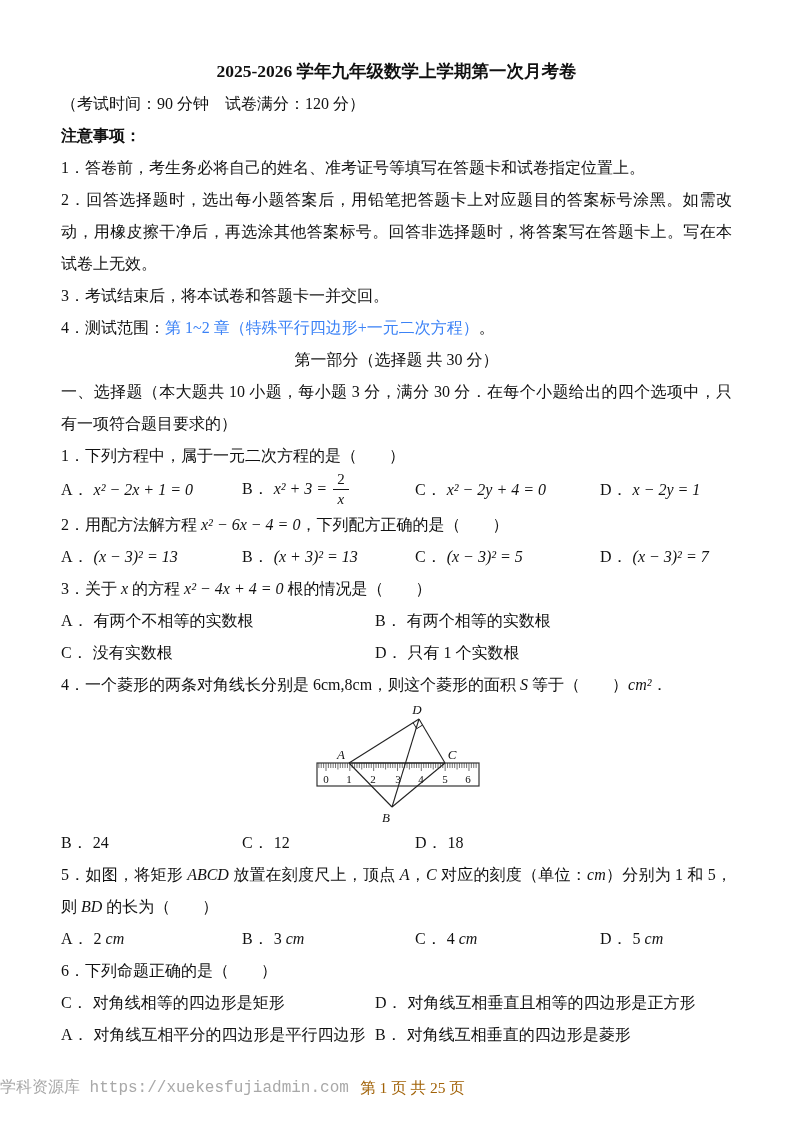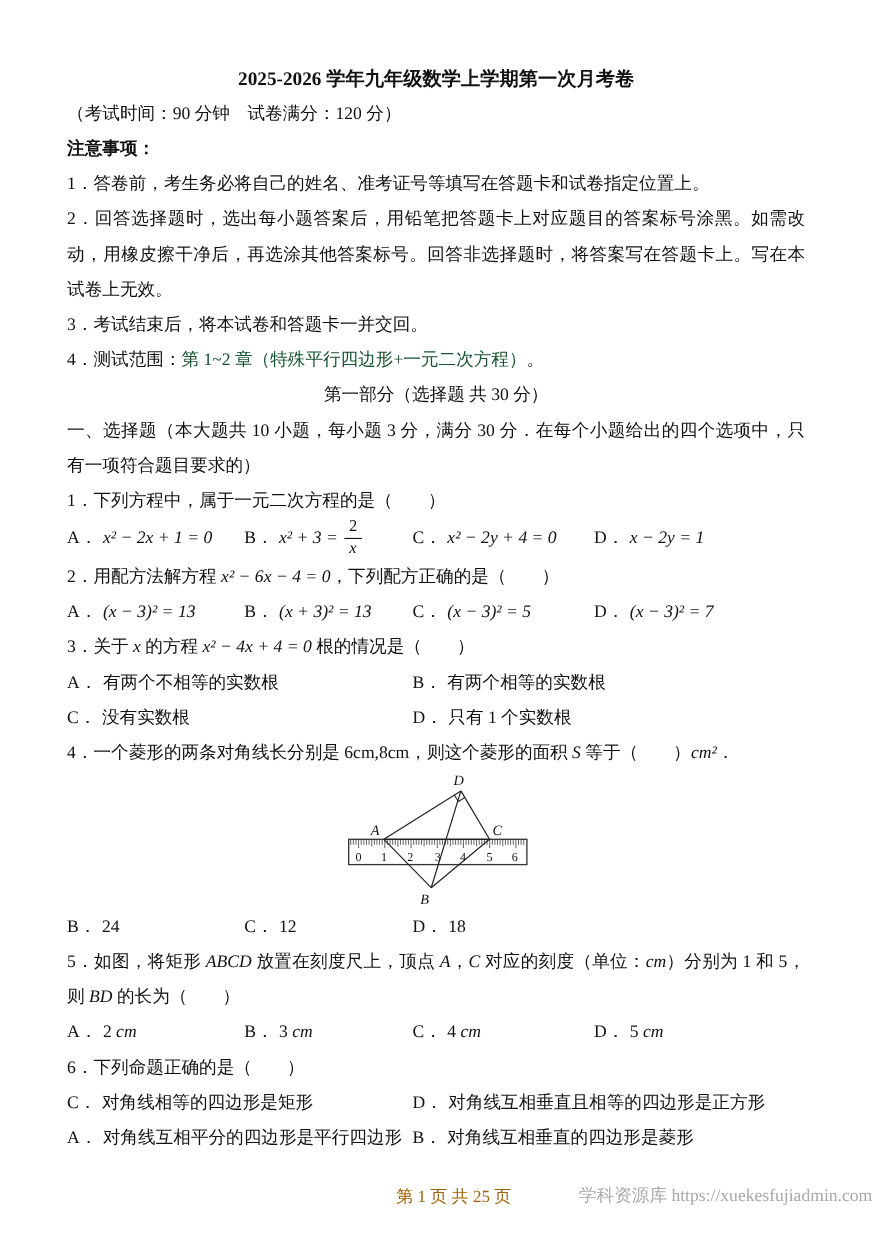--- a/index.html
+++ b/index.html
@@ -15,27 +15,28 @@
     background:#ffffff;
     padding:42px 61px 0 61px;
     overflow:hidden;
     font-size:16px;
   }
   .line { line-height:32px; text-align:justify; }
   .center { text-align:center; }
   .doc-title { font-size:17.5px; font-weight:bold; line-height:34px; text-align:center; }
   .doc-subtitle { font-size:16px; line-height:32px; text-align:left; }
   .bold { font-weight:bold; }
-  .red { color:#14532d; }
+  .red { color:#3b82f6; }
   .math { font-style:italic; }
   .opts4 {
     display:grid;
     grid-template-columns:161px 153px 165px 1fr;
     line-height:32px;
     align-items:center;
+    gap:20px;
   }
   .opts2 {
     display:grid;
     grid-template-columns:314px 1fr;
     line-height:32px;
   }
   .opt-label { margin-right:5px; }
   .frac {
     display:inline-block;
     vertical-align:middle;
@@ -48,22 +49,22 @@
   .frac .num { display:block; border-bottom:1px solid #111; padding:0 4px 1px; }
   .frac .den { display:block; padding-top:1px; }
   .figure-wrap { text-align:center; height:126px; }
   .figure-wrap svg { display:inline-block; }
   .footer {
     position:absolute; left:0; top:1064px;
     width:100%; height:26px;
   }
   .watermark {
     position:absolute; left:0; top:1px; width:100%;
-    text-align:right;
-    font-family:Liberation Serif, serif;
+    text-align:left;
+    font-family:Liberation Mono, monospace;
     font-size:16px; color:#a8a8a8;
   }
   .pageinfo {
     position:absolute; left:16px; top:2px; width:100%;
     text-align:center;
     font-size:15.5px; color:#a16207;
   }
   svg text {
     font-family:"Liberation Serif","DejaVu Serif",serif;
   }

